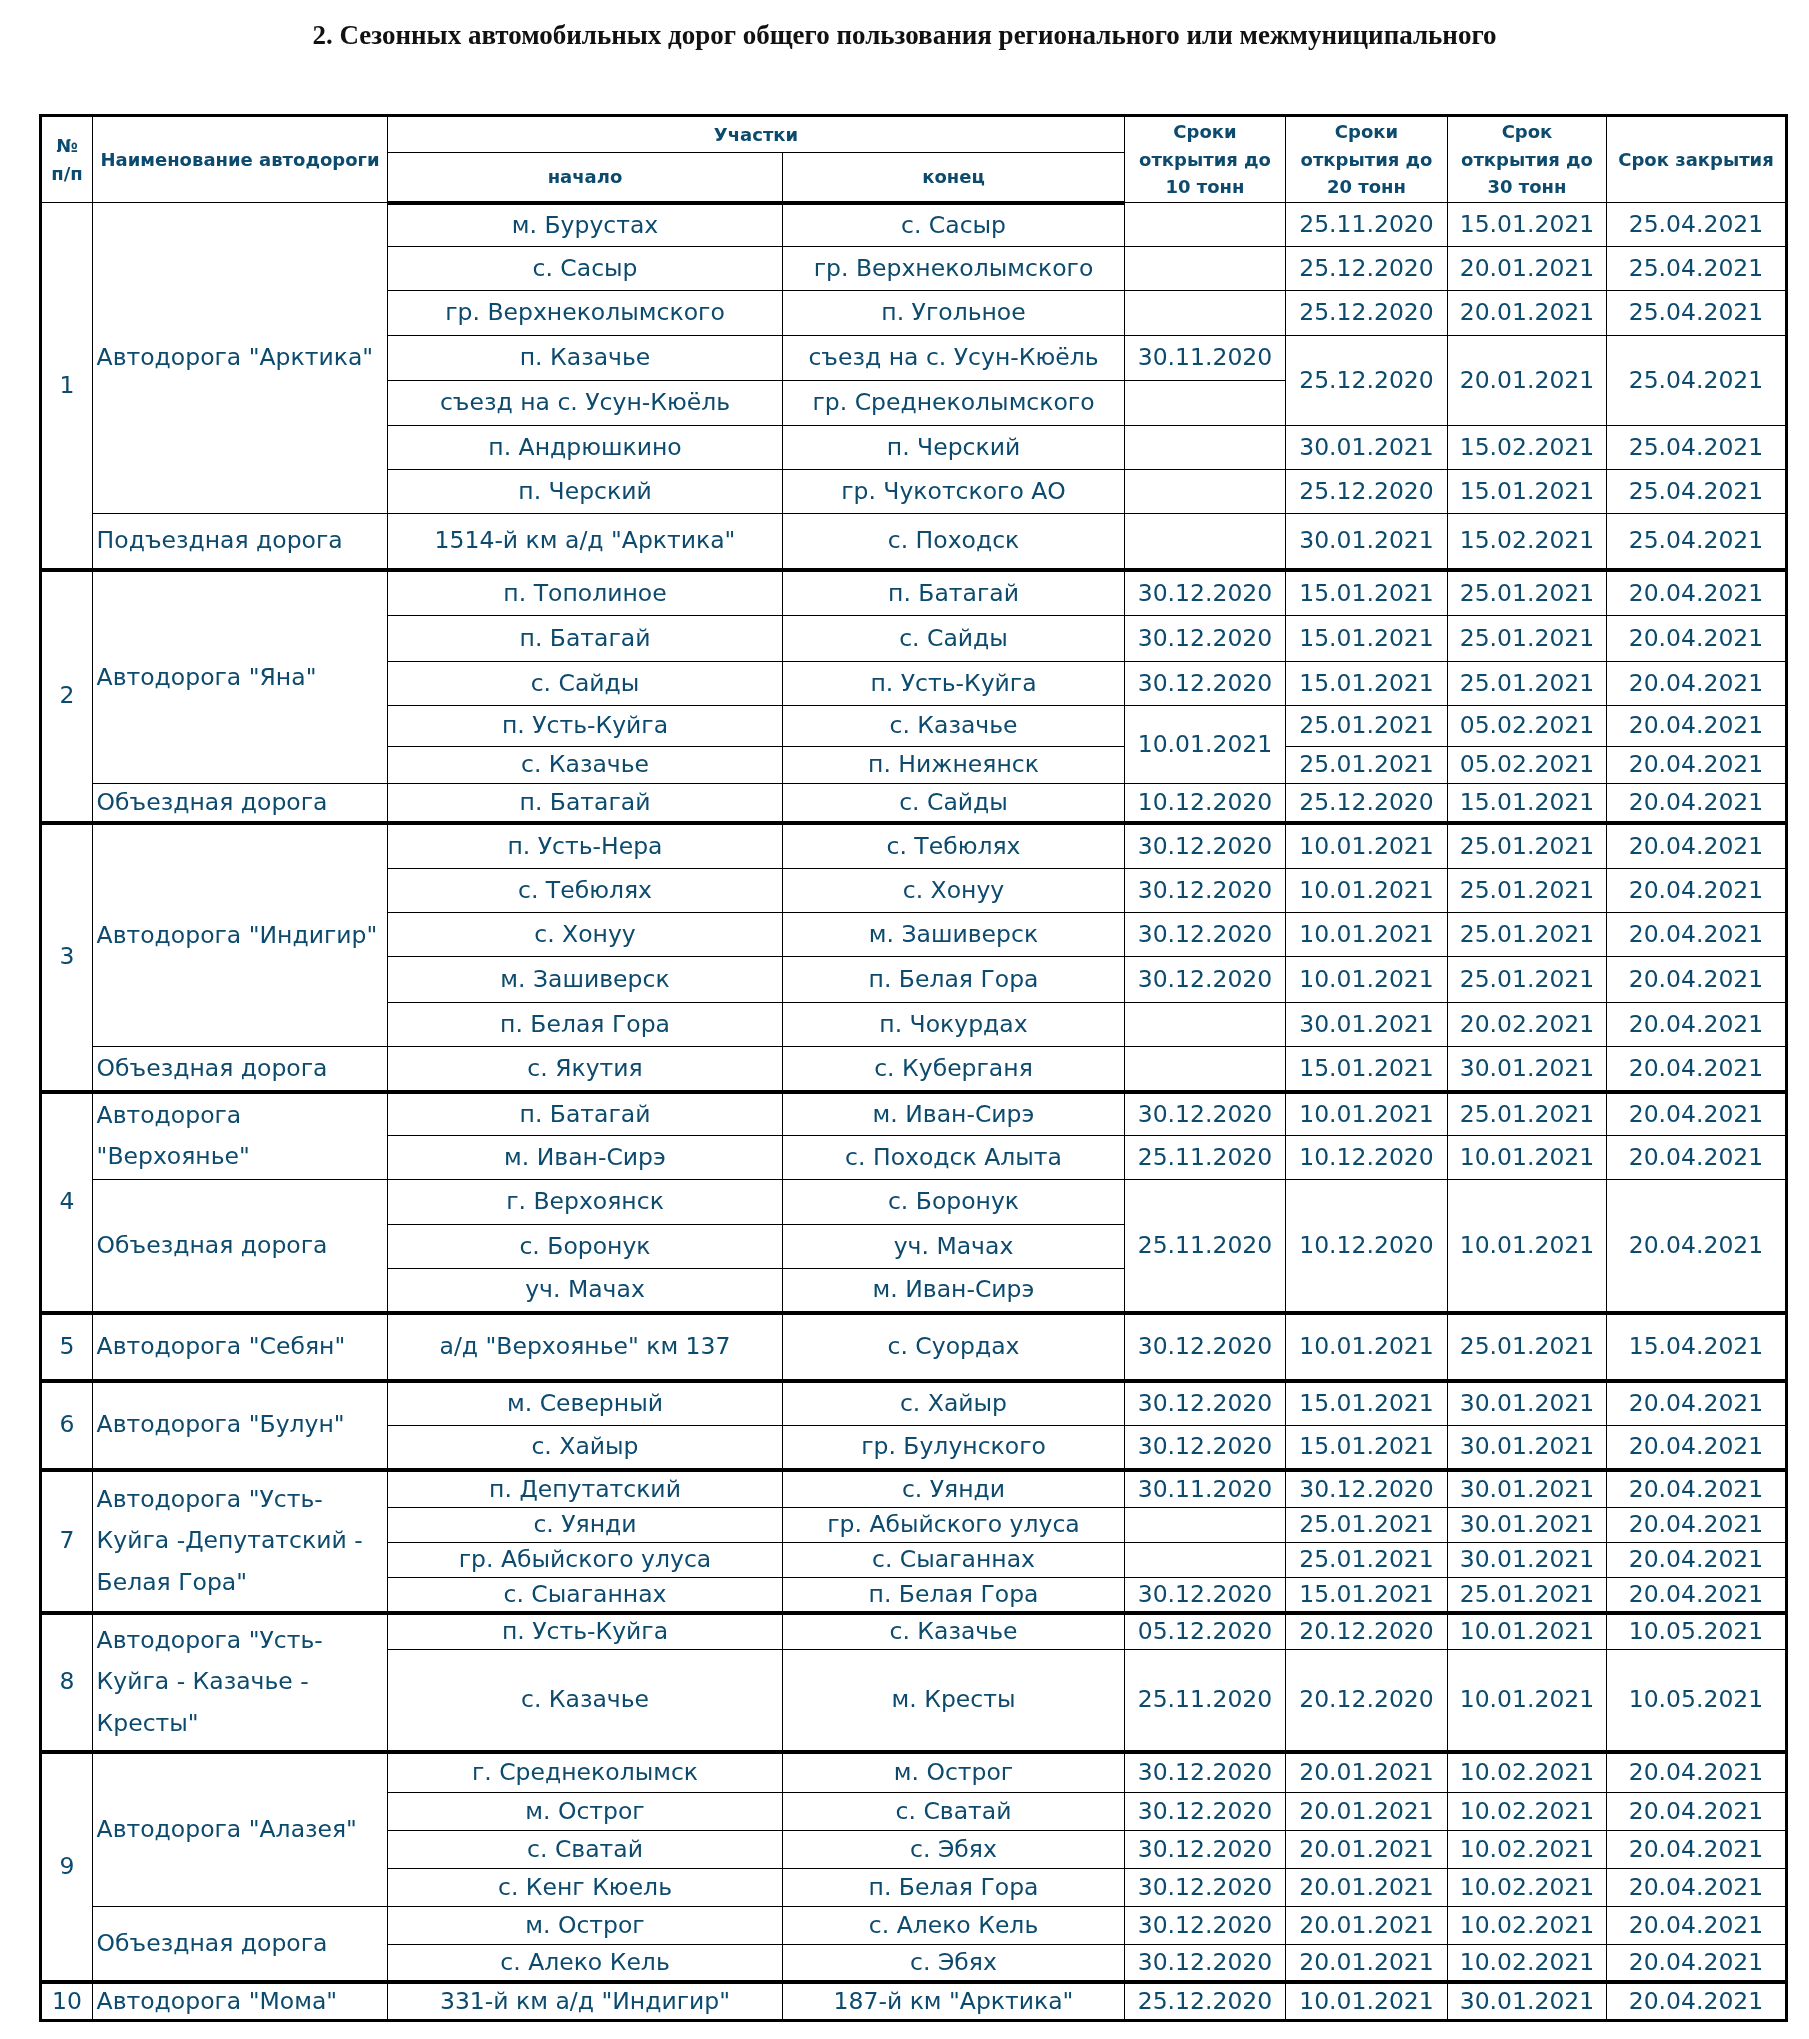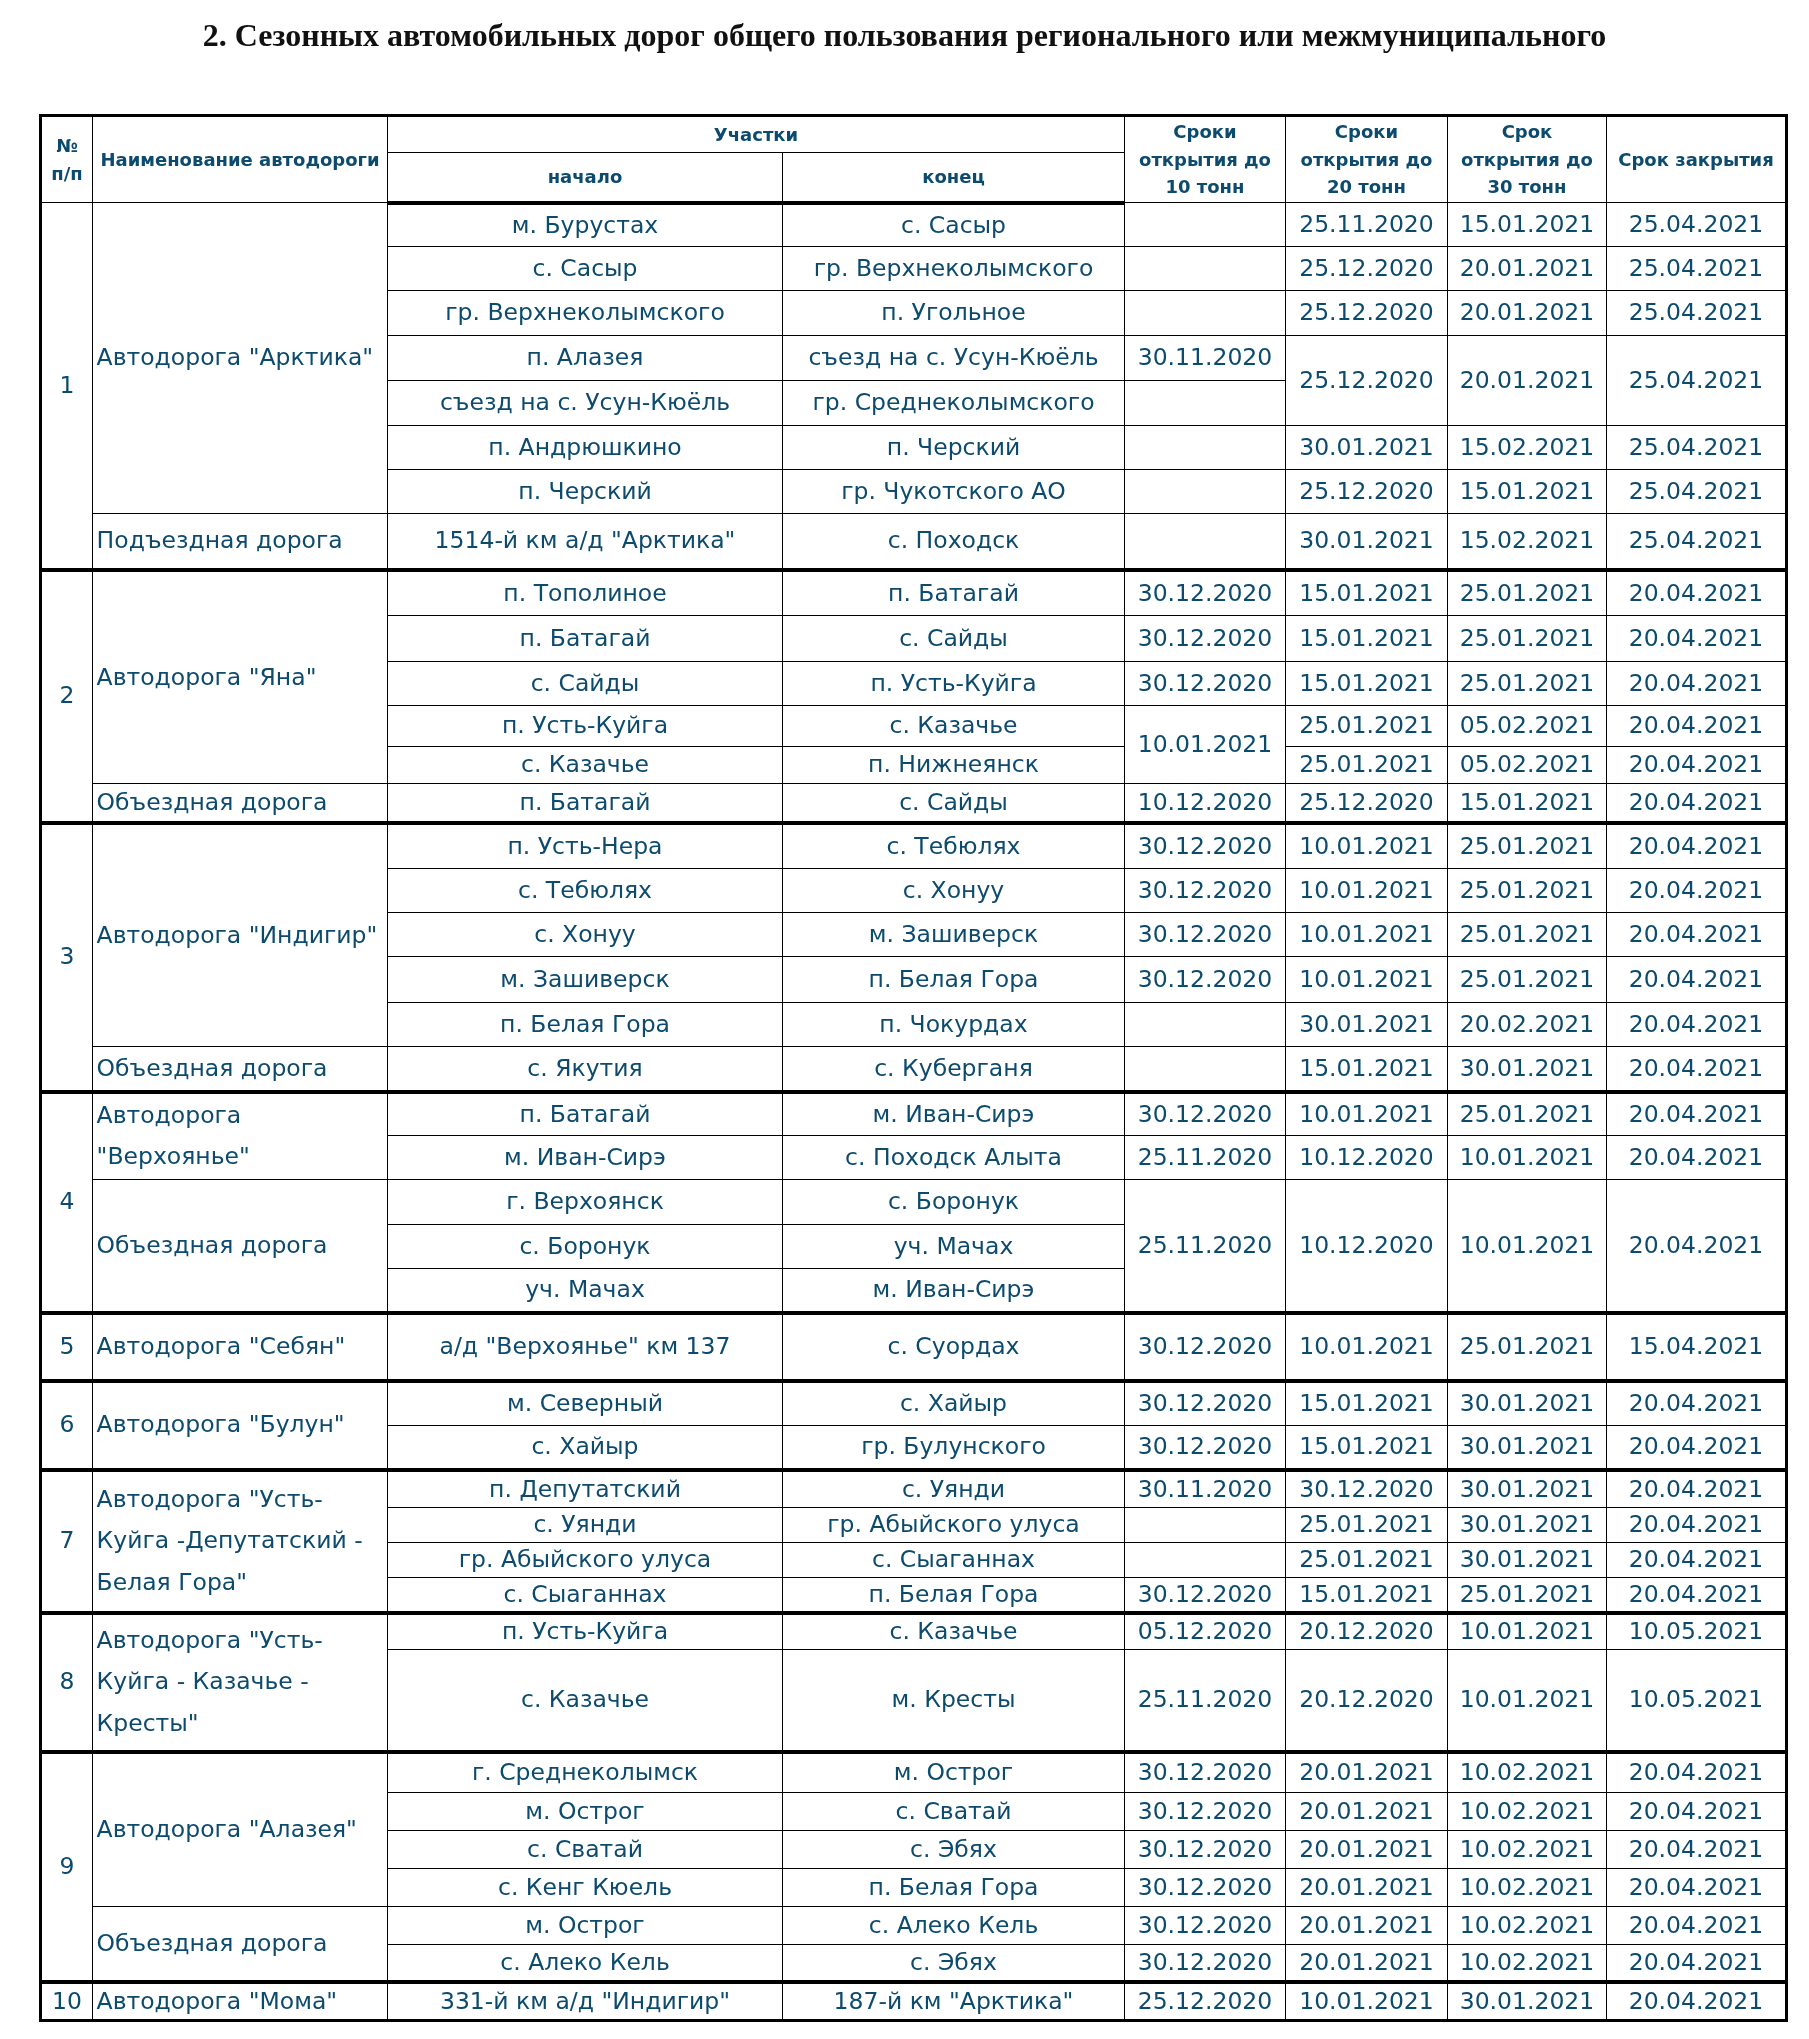--- a/index.html
+++ b/index.html
@@ -1,20 +1,20 @@
 <!DOCTYPE html>
 <html style="font-size:14.5px"><head>
 <meta charset="utf-8">
 <style>
   html, body { margin: 0; padding: 0; background: #ffffff; }
   body { width: 1809px; height: 2040px; position: relative; overflow: hidden; color: #111; }
   .title {
     position: absolute; left: 0; top: 14.5px; width: 1809px; text-align: center;
     font-family: "Liberation Serif", "DejaVu Serif", serif; font-weight: bold;
-    font-size: 32px; line-height: 40px;
+    font-size: 27px; line-height: 40px;
   }
   table.roads {
     position: absolute; left: 39px; top: 114px;
     border-collapse: collapse; table-layout: fixed;
     font-family: "DejaVu Sans", "Liberation Sans", sans-serif;
     font-size: 23.5px; color: #0c4a6e;
     border: 3.6px solid #000;
   }
   table.roads td, table.roads th {
     border: 1.8px solid #000; padding: 0 3.6px; text-align: center; vertical-align: middle;
@@ -83,21 +83,21 @@
     </tr>
     <tr style="height:45px">
       <td>гр. Верхнеколымского</td>
       <td>п. Угольное</td>
       <td></td>
       <td>25.12.2020</td>
       <td>20.01.2021</td>
       <td>25.04.2021</td>
     </tr>
     <tr style="height:45px">
-      <td>п. Алазея</td>
+      <td>п. Казачье</td>
       <td>съезд на с. Усун-Кюёль</td>
       <td>30.11.2020</td>
       <td rowspan="2">25.12.2020</td>
       <td rowspan="2">20.01.2021</td>
       <td rowspan="2">25.04.2021</td>
     </tr>
     <tr style="height:45px">
       <td>съезд на с. Усун-Кюёль</td>
       <td>гр. Среднеколымского</td>
       <td></td>

